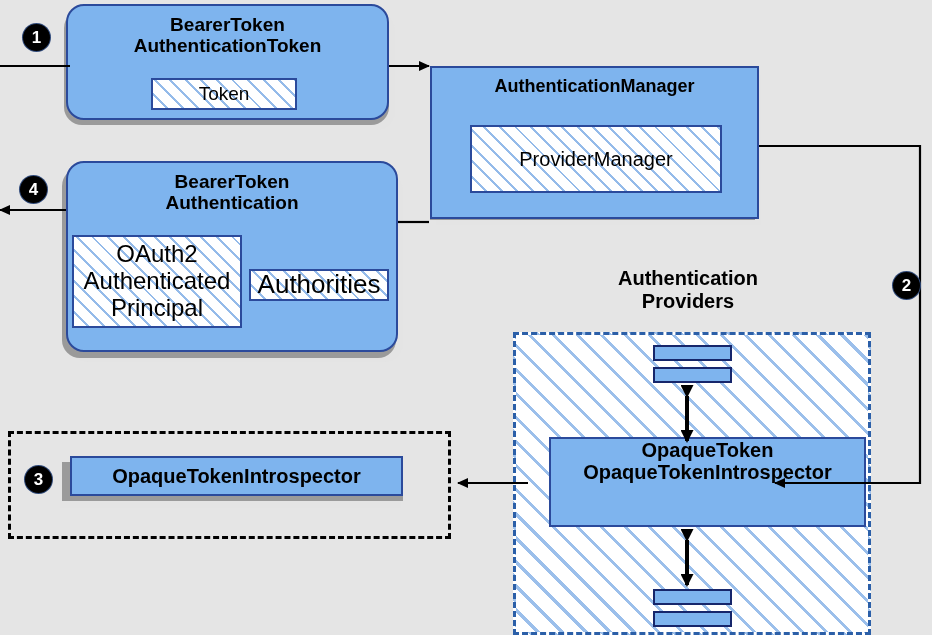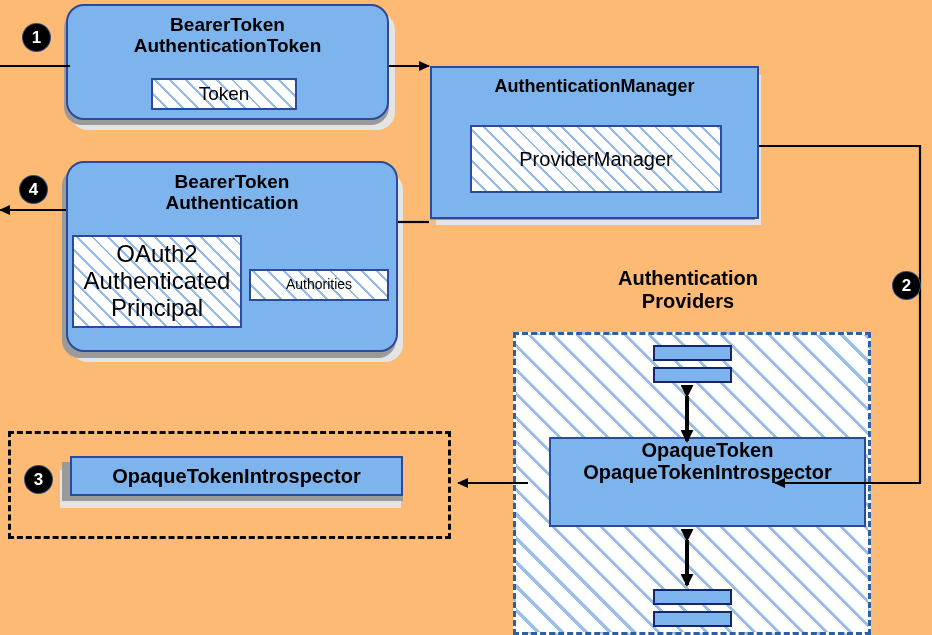--- a/index.html
+++ b/index.html
@@ -1,18 +1,18 @@
 <!DOCTYPE html>
 <html><head>
 <meta charset="utf-8">
 <style>
   html,body{margin:0;padding:0;background:#ffffff;}
   body{width:932px;height:635px;overflow:hidden;
        font-family:"Liberation Sans","DejaVu Sans",sans-serif;}
-  #stage{position:relative;width:932px;height:635px;background:#fdba74;}
+  #stage{position:relative;width:932px;height:635px;background:#e5e5e5;}
 
   
   .node{position:absolute;box-sizing:border-box;
         background:#7eb4ee;border:2px solid #2b4a9b;
         display:flex;flex-direction:column;align-items:center;
         color:#000;font-weight:bold;text-align:center;line-height:1.1;}
   .node.rounded{border-radius:18px;}
   .shadow{position:absolute;background:#9a9a9a;z-index:1;}
   .shadow2{position:absolute;background:#e4e4e4;z-index:0;}
   .shadow.rounded{border-radius:18px;}
@@ -118,21 +118,21 @@
       <span>Authentication</span>
     </div>
   </div>
   <div class="hatch" style="left:72px;top:235px;width:170px;height:93px;font-size:24px;z-index:12;">
     <span>
       <span>OAuth2</span><br>
       <span>Authenticated</span><br>
       <span>Principal</span>
     </span>
   </div>
-  <div class="hatch" style="left:249px;top:269px;width:140px;height:32px;font-size:14px;z-index:12;">
+  <div class="hatch" style="left:249px;top:269px;width:140px;height:32px;font-size:26px;z-index:12;">
     <span>Authorities</span>
   </div>
 
   <div class="label" style="left:566px;top:267px;width:244px;font-size:20px;">
     <span>Authentication</span><br>
     <span>Providers</span>
   </div>
 
   <div class="dashhatch" style="left:513px;top:332px;width:358px;height:303px;z-index:2;"></div>
 

